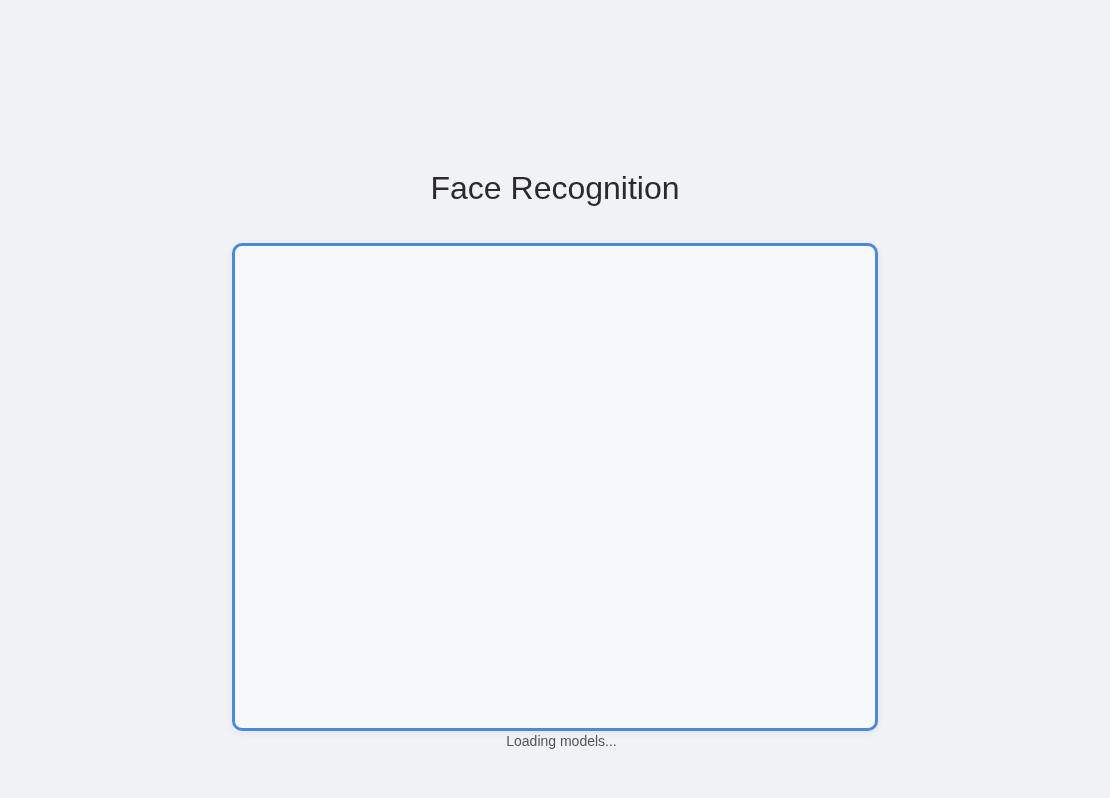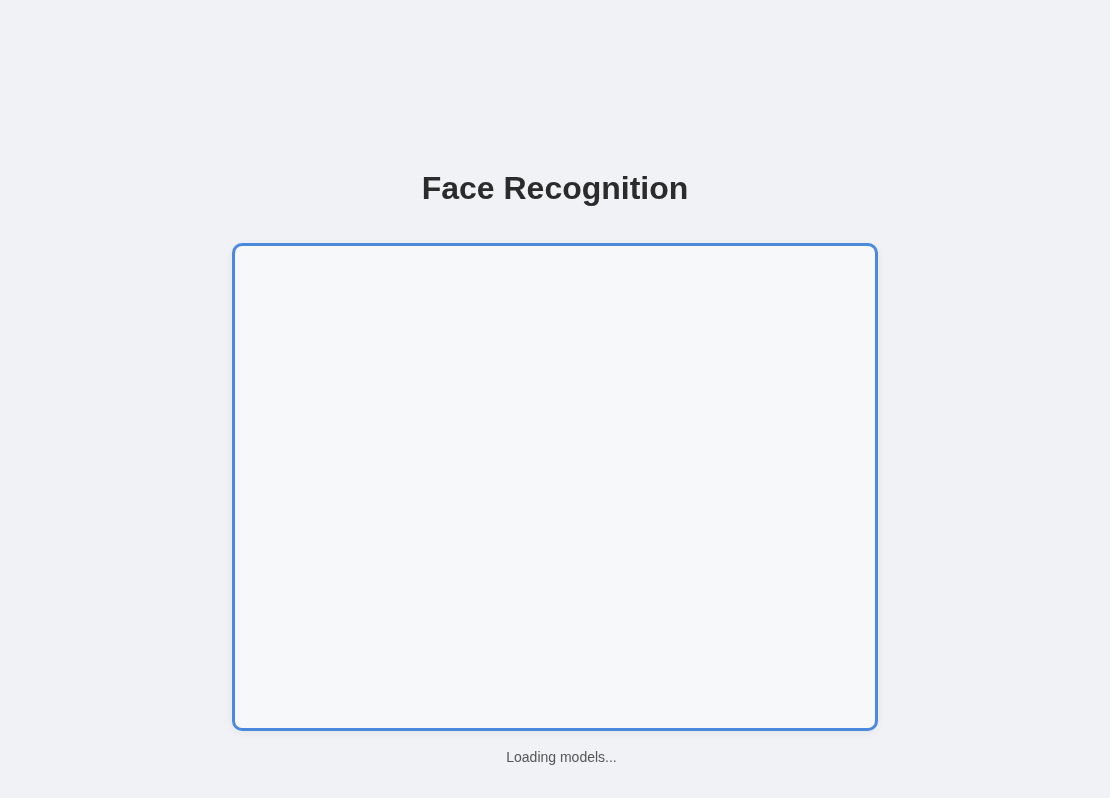--- a/index.html
+++ b/index.html
@@ -12,34 +12,34 @@
       height: 798px;
       background-color: #f1f2f5;
       font-family: 'Segoe UI', Tahoma, Geneva, Verdana, sans-serif;
       display: flex;
       flex-direction: column;
       align-items: center;
       padding-top: 170px;
     }
     .title {
       font-size: 32px;
-      font-weight: 700;
+      font-weight: 400;
       color: #2b2b2b;
       margin-bottom: 36px;
     }
     .video-frame {
       width: 646px;
       height: 488px;
       background-color: #f7f8fa;
       border: 3px solid #4b89dc;
       border-radius: 10px;
       box-shadow: 0 2px 8px rgba(0,0,0,0.06);
     }
     .status-text {
-      margin-top: 18px;
+      margin-top: 2px;
       font-size: 14px;
       color: #555;
       padding-left: 13px;
     }
   </style>
 </head>
 <body>
 
 <h1 class="title">Face Recognition</h1>
 

